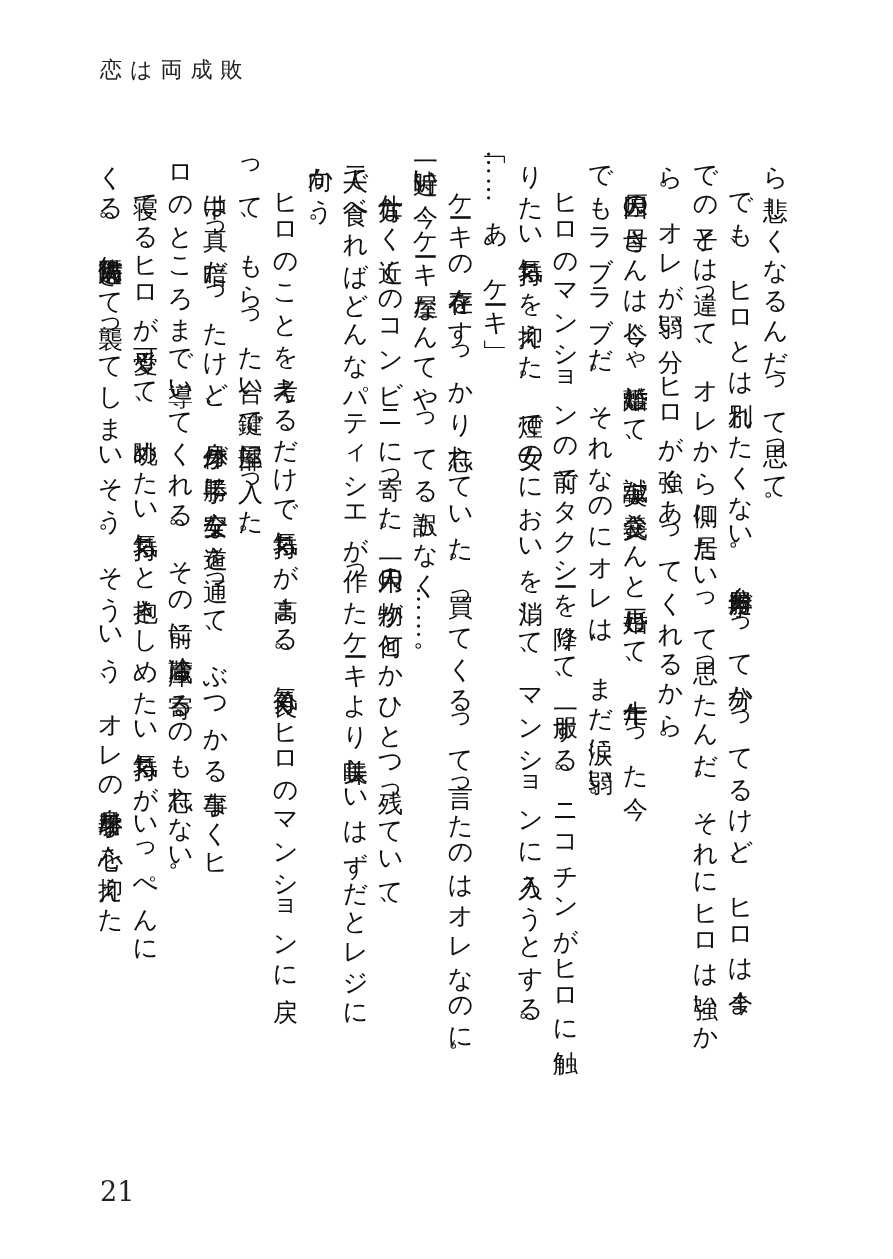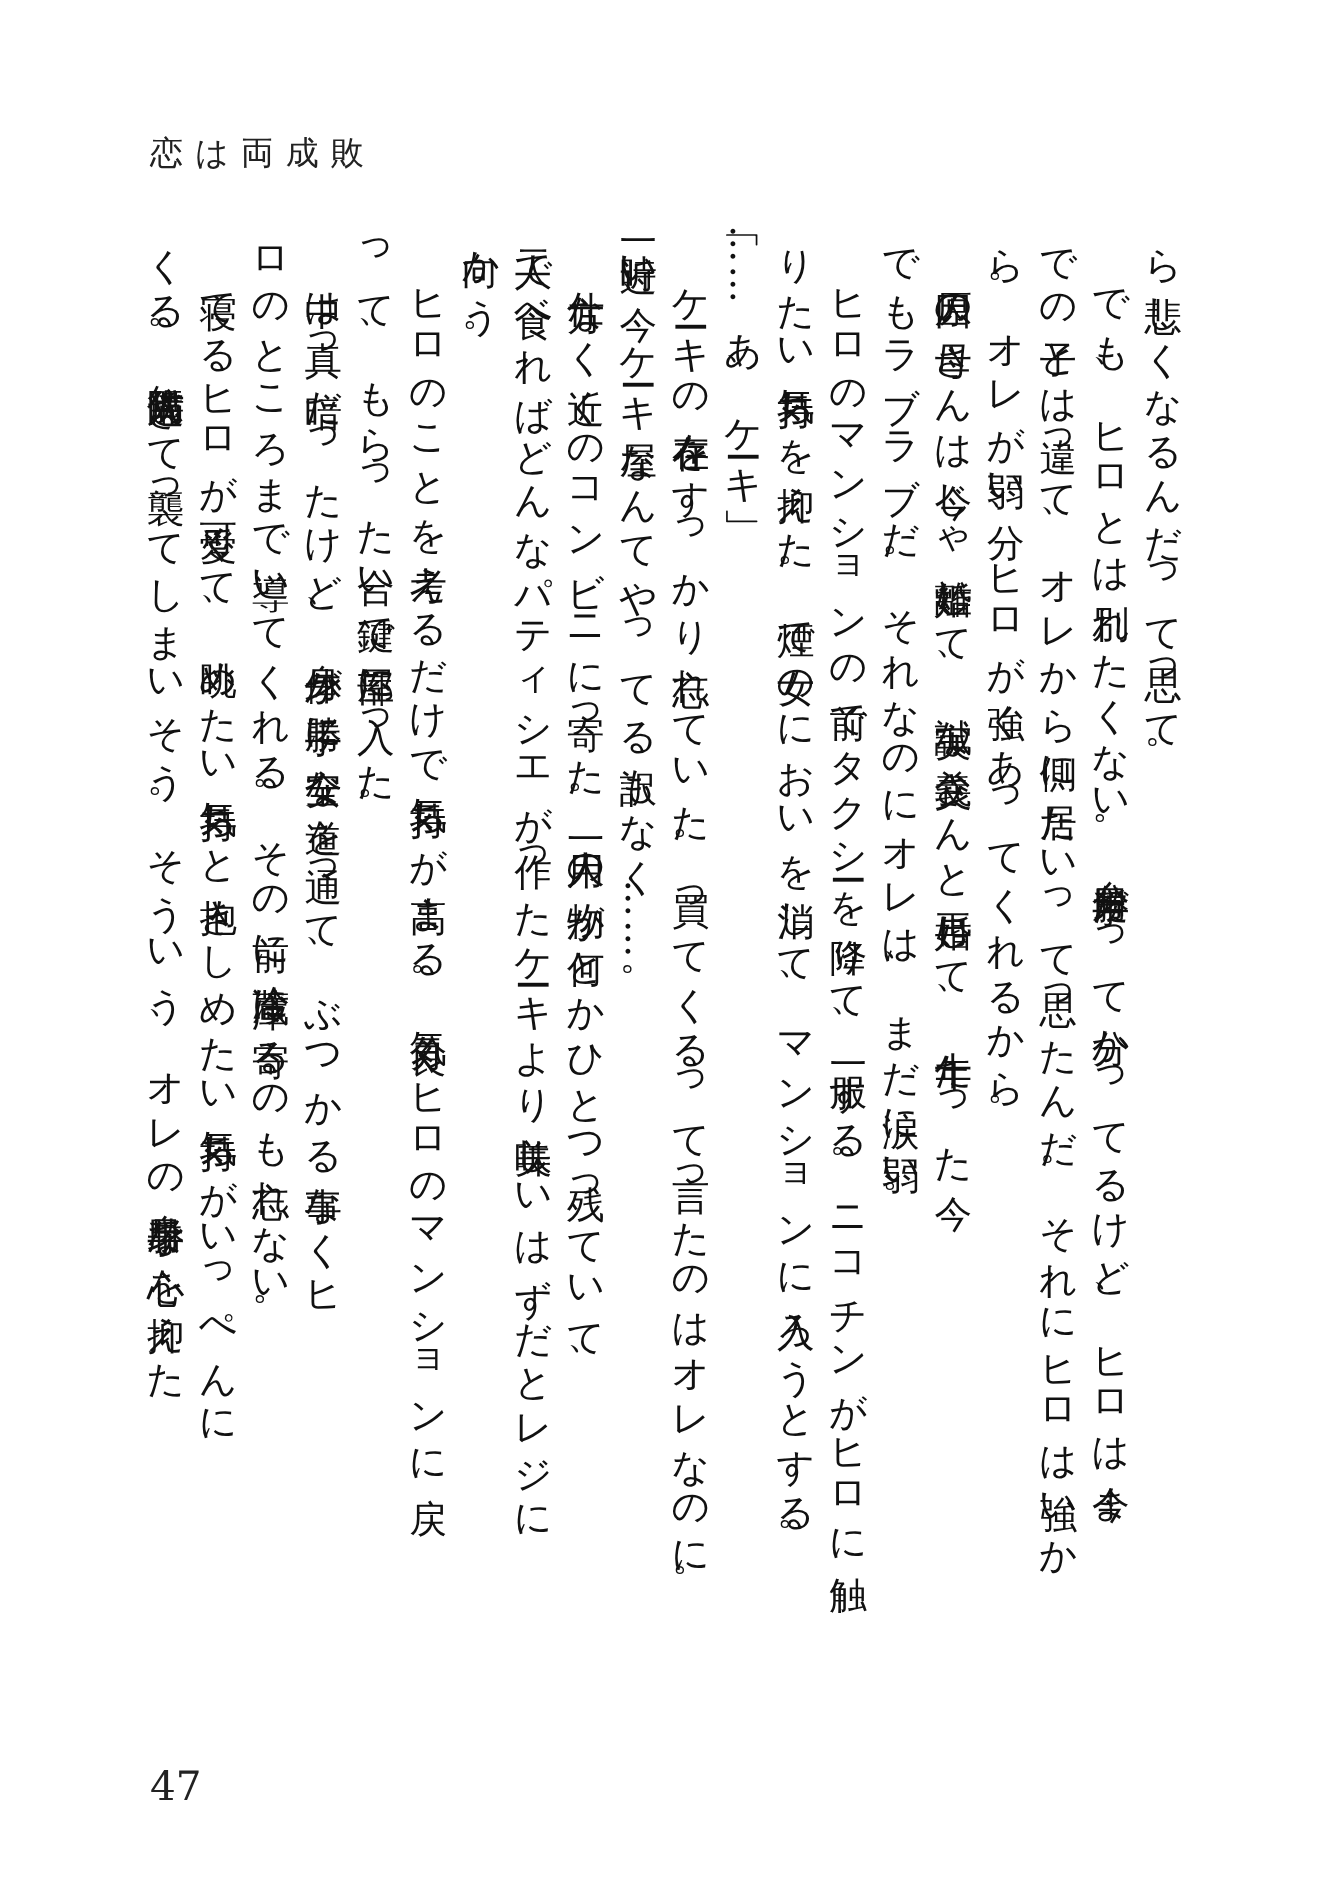--- a/index.html
+++ b/index.html
@@ -16,21 +16,20 @@
     overflow: hidden;
   }
   .running-header {
     position: absolute;
     left: 100px;
     top: 55px;
     font-size: 22px;
     letter-spacing: 8px;
     color: #222222;
     white-space: nowrap;
-    margin-top: 32px;
   }
   .text-body {
     position: absolute;
     top: 148px;
     right: 100px;
     width: 702px;
     height: 1010px;
     writing-mode: vertical-rl;
     text-orientation: mixed;
     font-size: 25px;
@@ -73,13 +72,13 @@
     <div class="tline">二人で食べればどんなパティシエが作ったケーキより美味しいはずだとレジに</div>
     <div class="tline">向かう。</div>
     <div class="tline indent">ヒロのことを考えるだけで気持ちが高まる。気分良くヒロのマンションに戻</div>
     <div class="tline">って、もらった合い鍵で部屋に入った。</div>
     <div class="tline indent">中は真っ暗だったけど、身体が勝手に安全な道を通って、ぶつかる事なくヒ</div>
     <div class="tline">ロのところまで導いてくれる。その前に冷蔵庫に寄るのも忘れない。</div>
     <div class="tline indent">寝てるヒロが可愛くて、眺めたい気持ちと抱きしめたい気持ちがいっぺんに</div>
     <div class="tline">くる。無防備過ぎて襲ってしまいそう。そういう、オレの身勝手な心を抑えた</div>
   </div>
 
-<div class="page-number">47</div>
+<div class="page-number">21</div>
 
 </body></html>

